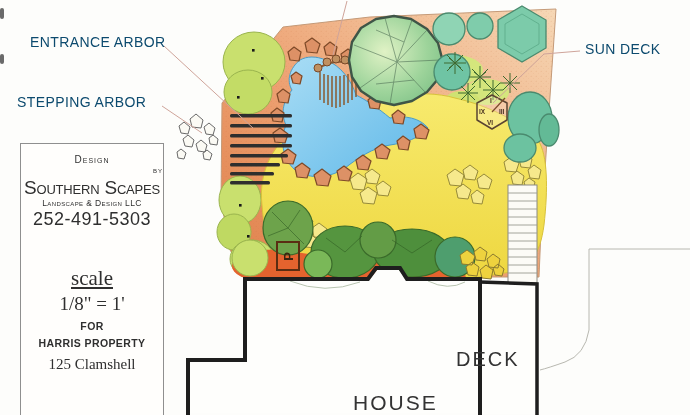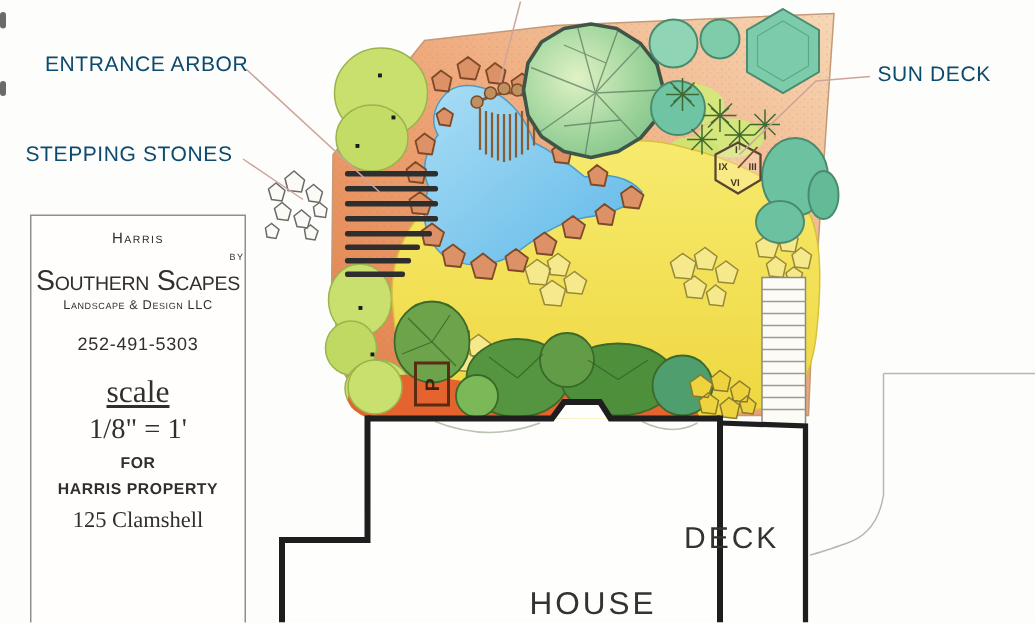--- a/index.html
+++ b/index.html
@@ -14,24 +14,24 @@
   .roomlabel{position:absolute;color:#333;font-size:21px;letter-spacing:2px;white-space:nowrap;}
 
   
   .titleblock{position:absolute;left:20px;top:143px;width:144px;height:290px;
               background:#fffefc;border:1px solid #8f8f8f;box-sizing:border-box;
               text-align:center;color:#2f2f2f;}
   .tb-design{margin-top:10px;font-variant:small-caps;font-size:10px;letter-spacing:1px;}
   .tb-by{font-variant:small-caps;font-size:9px;letter-spacing:1px;text-align:right;}
   .tb-company{font-variant:small-caps;font-size:19px;letter-spacing:-.2px;margin-top:2px;}
   .tb-sub{font-variant:small-caps;font-size:8.5px;letter-spacing:.4px;margin-top:-1px;}
-  .tb-phone{font-size:12px;letter-spacing:.5px;margin-top:14px;}
+  .tb-phone{font-size:18px;letter-spacing:.5px;margin-top:1px;}
   .tb-web{font-size:7.5px;letter-spacing:.6px;margin-top:22px;text-transform:uppercase;}
   .tb-scale{font-family:"Liberation Serif",serif;font-size:21px;text-decoration:underline;
-            margin-top:13px;}
+            margin-top:36px;}
   .tb-scaleval{font-family:"Liberation Serif",serif;font-size:19px;margin-top:2px;}
   .tb-proj{font-size:10.5px;font-weight:bold;letter-spacing:.4px;text-transform:uppercase;}
   .tb-proj1{margin-top:30px;}
   .tb-proj2{margin-top:5px;}
   .tb-proj3{margin-top:5px;}
   .tb-addr1{font-family:"Liberation Serif",serif;font-size:15px;margin-top:7px;}
 
   
   .pbox{position:absolute;left:276px;top:241px;width:20px;height:26px;
         border:2px solid #5a2d12;color:#3c2410;font-size:13px;font-weight:bold;
@@ -284,36 +284,36 @@
 
   <g stroke="#cfa49a" stroke-width="1" fill="none">
     <path d="M164,46 L253,128"></path>
     <path d="M162,106 L202,133"></path>
     <path d="M580,51 L544,54 L493,103"></path>
     <path d="M347,1 L333,55"></path>
   </g>
 </svg>
 
 <div class="callout" style="left:30px;top:34px;">ENTRANCE ARBOR</div>
-<div class="callout" style="left:17px;top:94px;">STEPPING STONES</div>
+<div class="callout" style="left:17px;top:94px;">STEPPING ARBOR</div>
 <div class="callout" style="left:585px;top:41px;">SUN DECK</div>
 <div class="roomlabel" style="left:353px;top:347px;margin-top:44px;">HOUSE</div>
 <div class="roomlabel" style="left:456px;top:348px;font-size:20px;">DECK</div>
 
 <div class="pbox">
   <span>P</span>
 </div>
 
 <div class="numeral" style="left:490px;top:97px;">I</div>
 <div class="numeral" style="left:479px;top:108px;">IX</div>
 <div class="numeral" style="left:499px;top:108px;">III</div>
 <div class="numeral" style="left:487px;top:119px;">VI</div>
 
 <div class="titleblock">
-  <div class="tb-design">Harris</div>
+  <div class="tb-design">Design</div>
   <div class="tb-by">by</div>
   <div class="tb-company">Southern Scapes</div>
   <div class="tb-sub">Landscape &amp; Design LLC</div>
   <div class="tb-phone">252-491-5303</div>
   <div class="tb-scale">scale</div>
   <div class="tb-scaleval">1/8" = 1'</div>
   <div class="tb-proj tb-proj2">for</div>
   <div class="tb-proj tb-proj3">Harris Property</div>
   <div class="tb-addr1">125 Clamshell</div>
 

